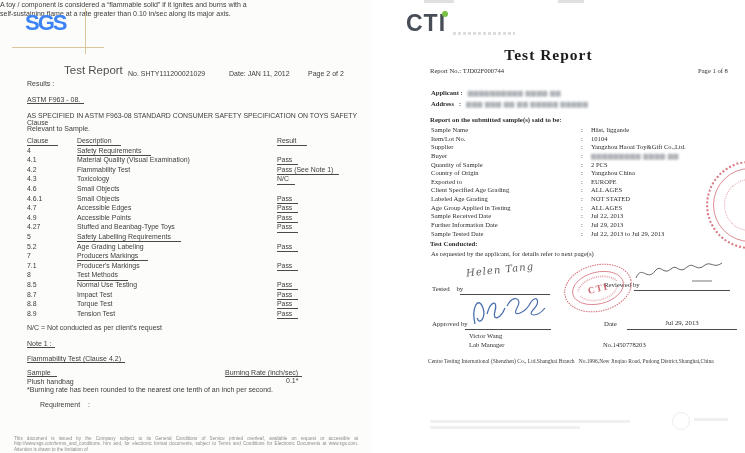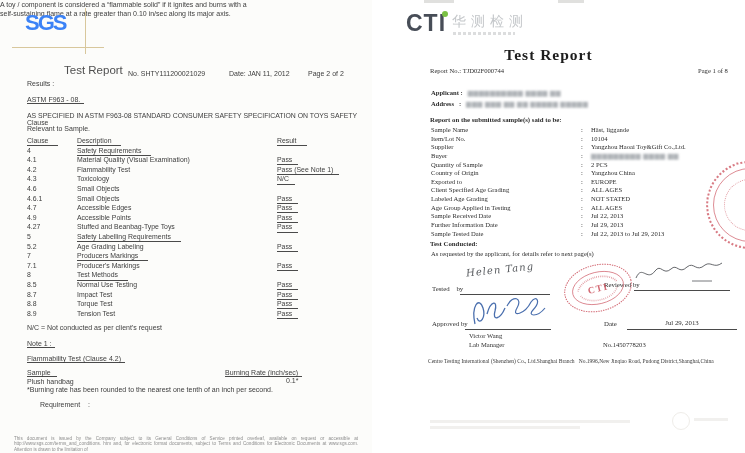--- a/index.html
+++ b/index.html
@@ -240,21 +240,20 @@
   </section>
 
   <section class="doc doc-right">
     <span class="scan-dash" style="left:52px;top:0;width:30px;"></span>
     <span class="scan-dash" style="left:186px;top:0;width:26px;"></span>
 
     <div class="cti-logo">
       <span class="cti-text">CTI</span>
       <span class="cti-dot"></span>
     </div>
-    <div class="cti-cn">华测检测</div>
     <div class="cti-tagline"></div>
 
     <div class="r-title">Test Report</div>
     <div class="r-small r-repno">Report No.: TJD02F000744</div>
     <div class="r-small r-page">Page 1 of 8</div>
 
     <div class="r-small r-applicant"><span class="r-bold pre">Applicant :</span>&nbsp;&nbsp;&nbsp;<span class="redacted">▆▆▆▆▆▆▆▆▆▆ ▆▆▆▆ ▆▆</span></div>
     <div class="r-small r-address"><span class="r-bold pre">Address   :</span>&nbsp;&nbsp;&nbsp;<span class="redacted">▆▆▆ ▆▆▆ ▆▆ ▆▆ ▆▆▆▆▆ ▆▆▆▆▆</span></div>
 
     <div class="r-small r-submitted r-bold">Report on the submitted sample(s) said to be:</div>

